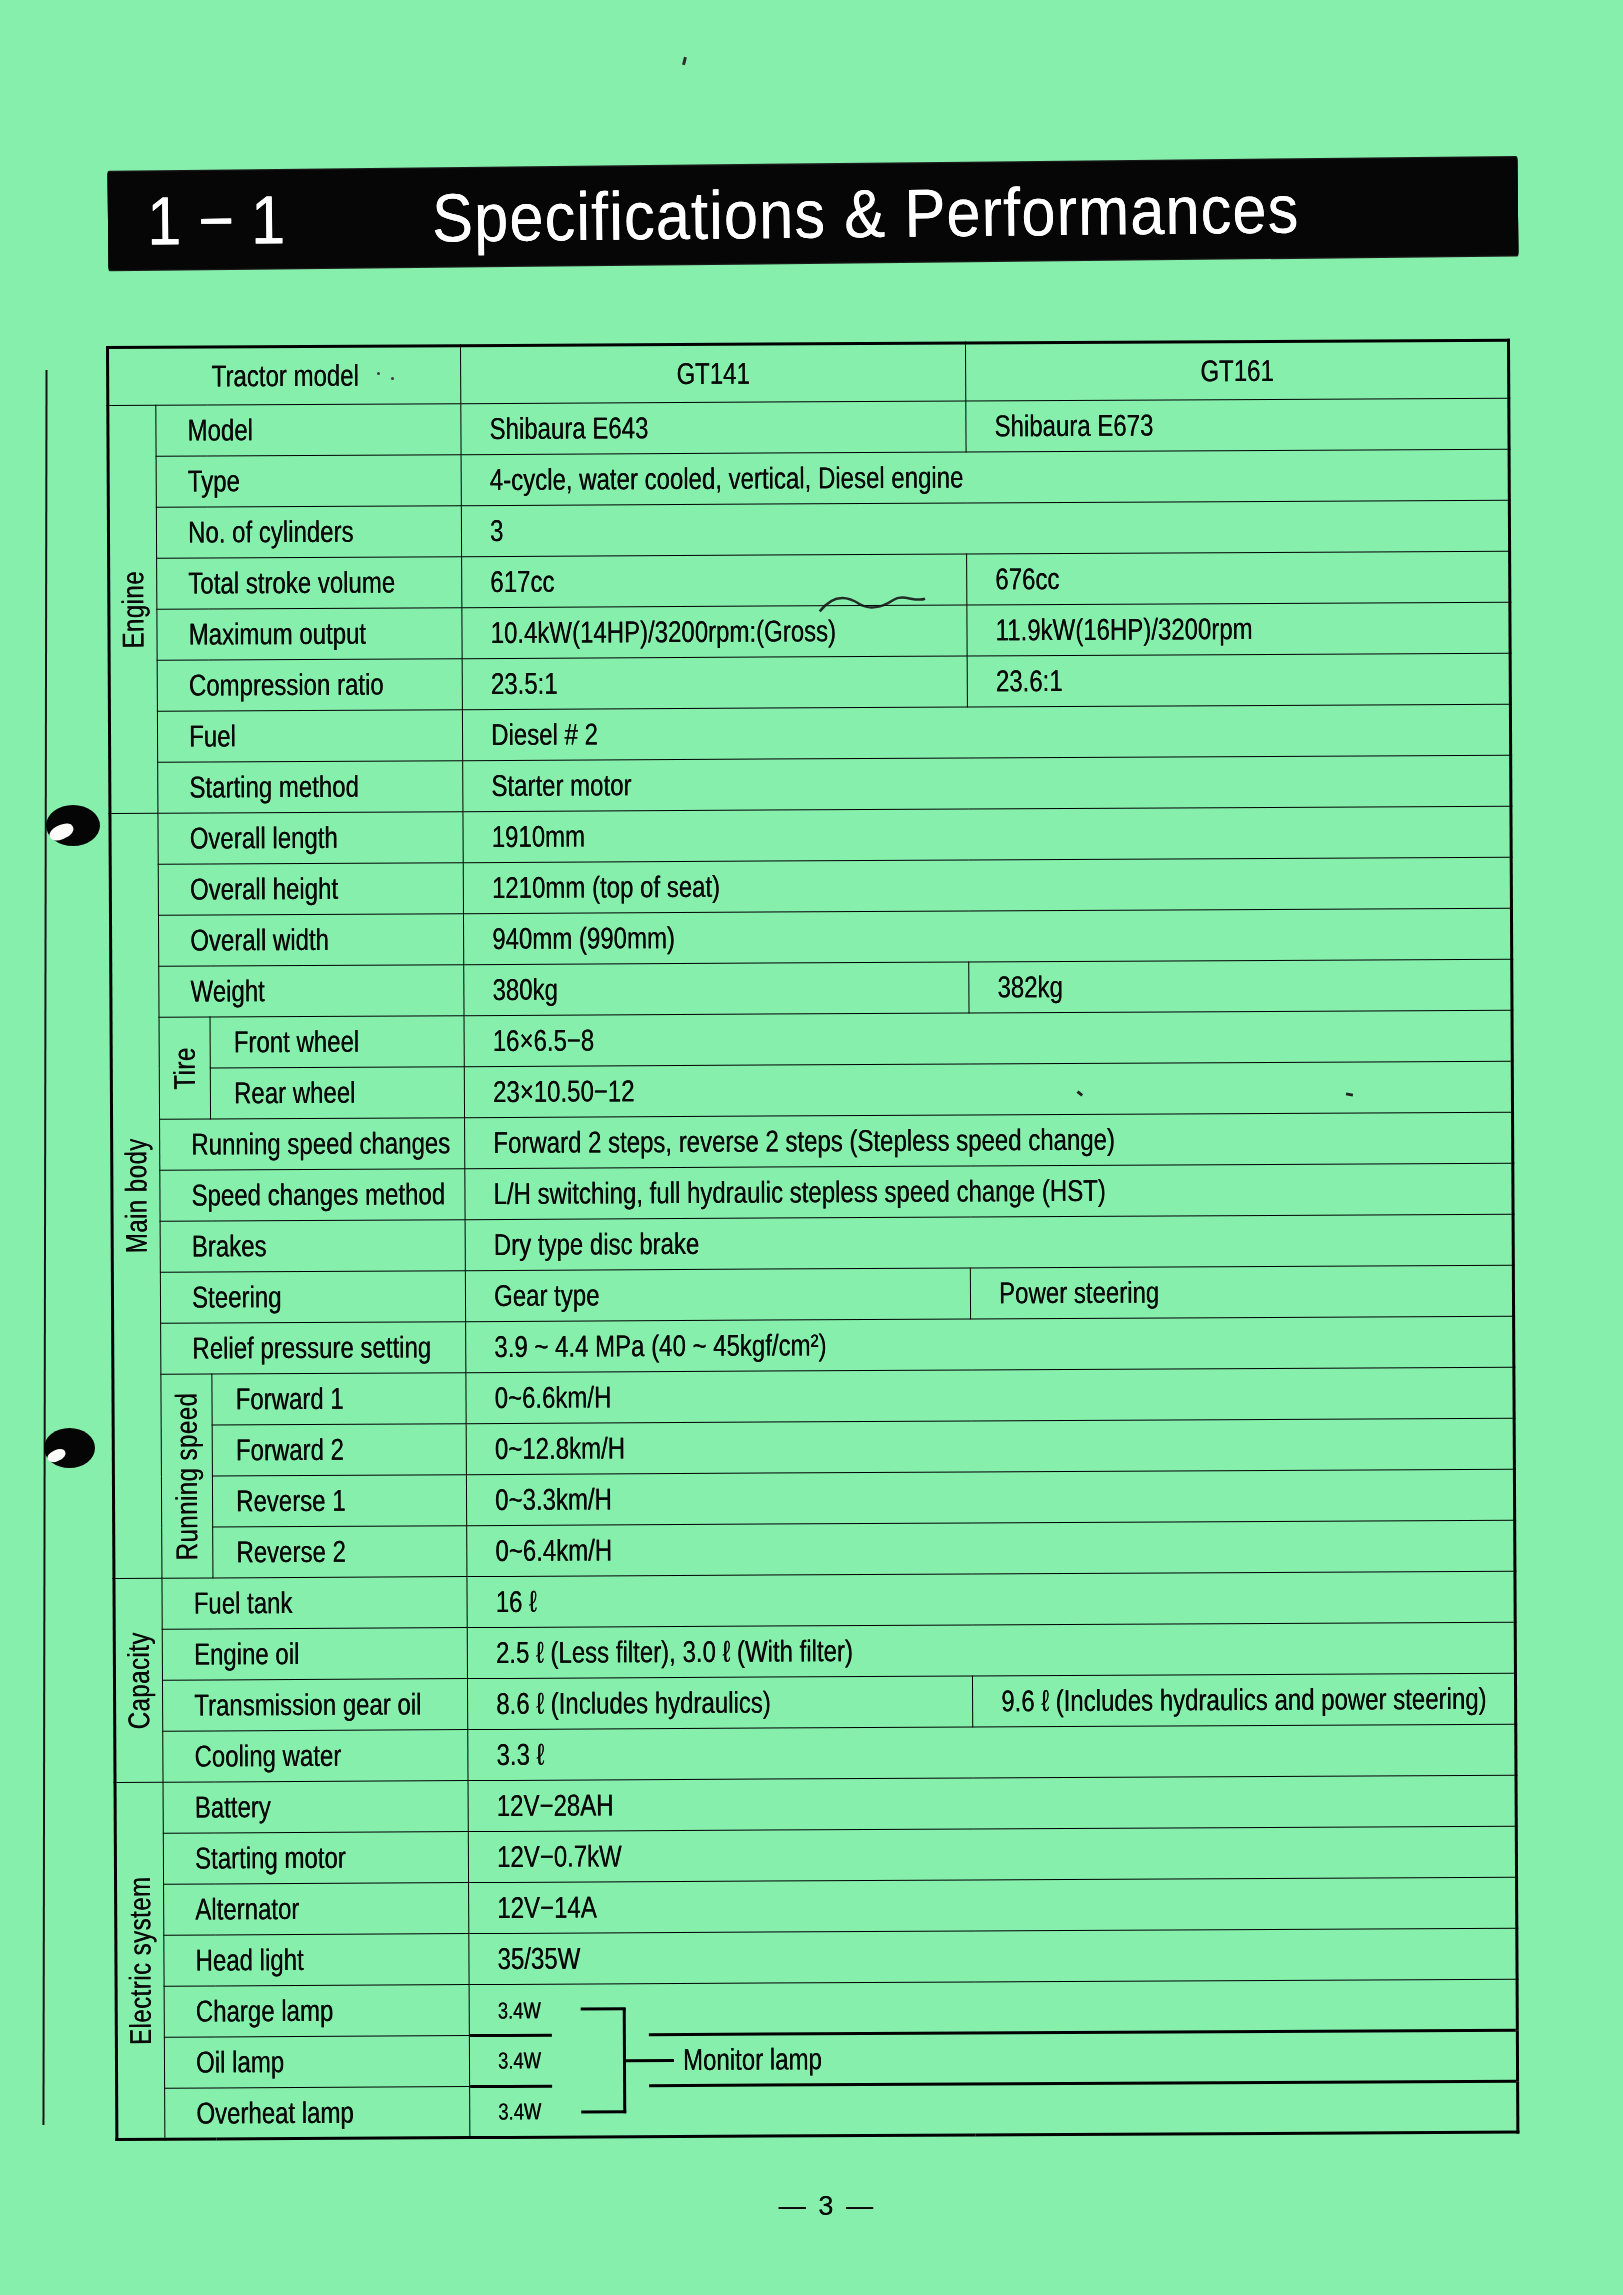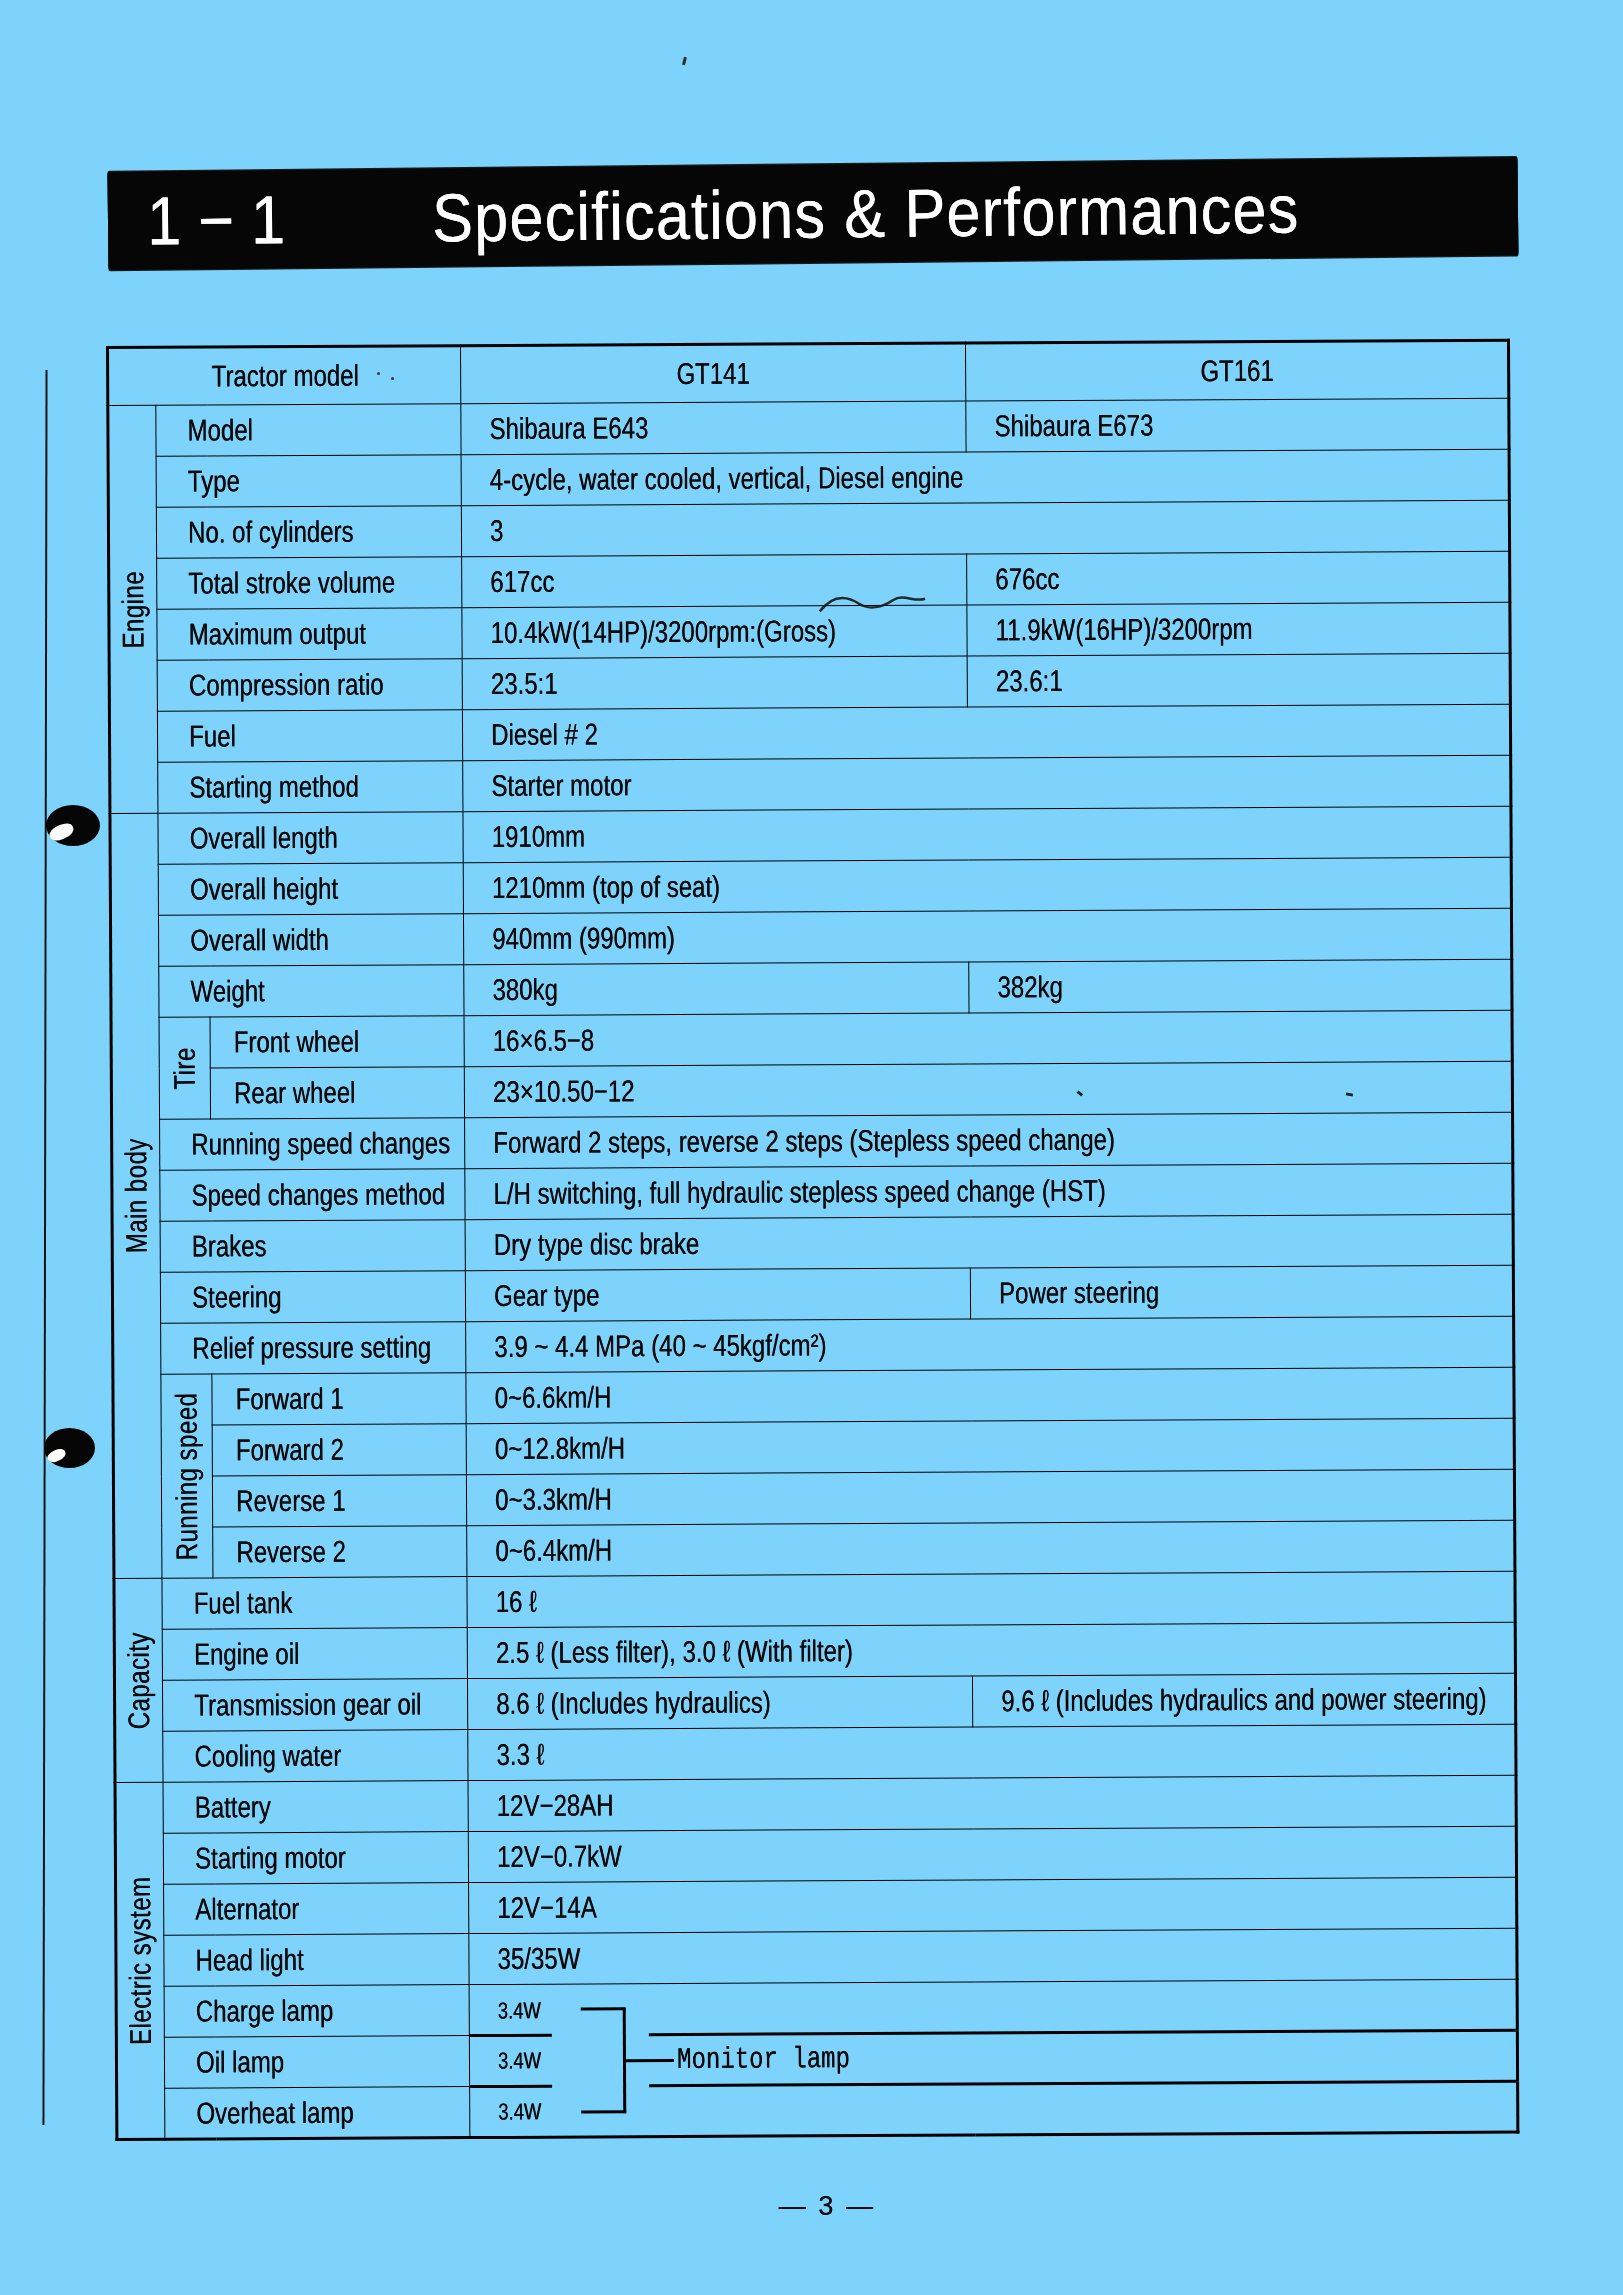--- a/index.html
+++ b/index.html
@@ -1,18 +1,18 @@
 <!DOCTYPE html>
 <html style="font-size:10.3px"><head>
 <meta charset="utf-8">
 <style>
   html,body { margin:0; padding:0; background:#d8d8d4; }
   .page {
     position:relative; width:1623px; height:2295px;
-    background:#7dd3fc; overflow:hidden;
+    background:#86efac; overflow:hidden;
     font-family:"Liberation Sans","DejaVu Sans",sans-serif;
     color:#0a0a0a;
   }
   .ink { text-shadow:0.4px 0 0 currentColor; }
   .cell-text {
     display:inline-block; transform:scaleX(0.8); transform-origin:0 50%;
     white-space:nowrap; text-shadow:0.4px 0 0 currentColor;
   }
   
   .title-bar {
@@ -55,21 +55,21 @@
   .lv1 { top:26px; } .lv2 { top:76px; } .lv3 { top:127px; }
   .bline { position:absolute; background:#000; }
   .stub-top    { left:111px; top:23px;  width:45px; height:3.2px; }
   .stub-bottom { left:111px; top:126px; width:45px; height:3.2px; }
   .vline       { left:153px; top:24px;  width:3.2px;  height:105px; }
   .connector   { left:155px; top:75px; width:49px; height:3.2px; }
   .sep1-left   { left:0;     top:49px;  width:82px; height:2.6px; }
   .sep1-right  { left:179px; top:49px;  right:0;     height:2.6px; }
   .sep2-left   { left:0;     top:100px; width:82px; height:2.6px; }
   .sep2-right  { left:179px; top:100px; right:0;     height:2.6px; }
-  .monitor-label { position:absolute; left:207px; top:76px; transform:translateY(-50%); font-size:30px;font-family:Liberation Mono, monospace; }
+  .monitor-label { position:absolute; left:213px; top:76px; transform:translateY(-50%); font-size:30px; }
   
   .edge-line { position:absolute; left:44px; top:370px; width:1.9px; height:1755px; background:#141414; transform:rotate(0.1deg); }
   .punch-hole { position:absolute; background:#050505; border-radius:50%; z-index:5; }
   .hole-1 { left:46px;  top:805px; width:54px; height:41px; }
   .hole-2 { left:44px;  top:1428px; width:51px; height:40px; }
   .punch-hole::after {
     content:""; position:absolute; left:6%; top:48%; width:46%; height:34%;
     background:#fcfcfa; transform:rotate(-24deg); border-radius:45%;
   }
   .hole-2::after { width:38%; height:28%; top:55%; }

